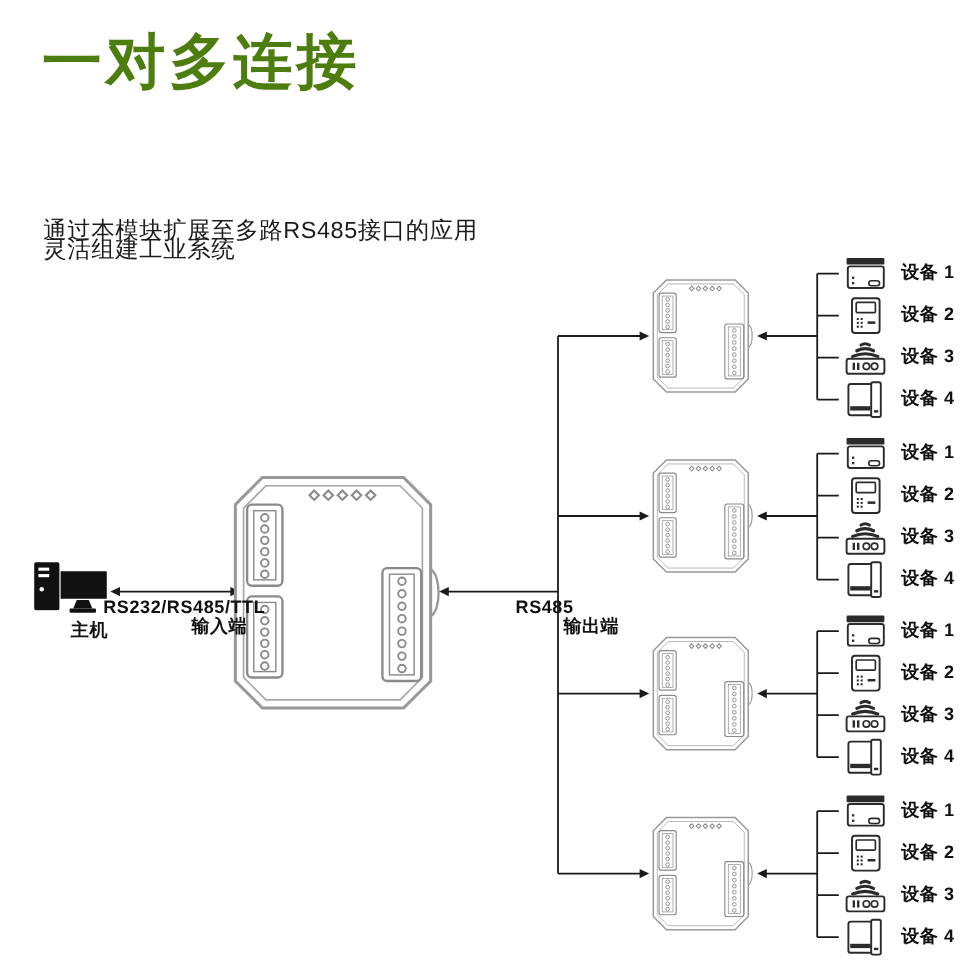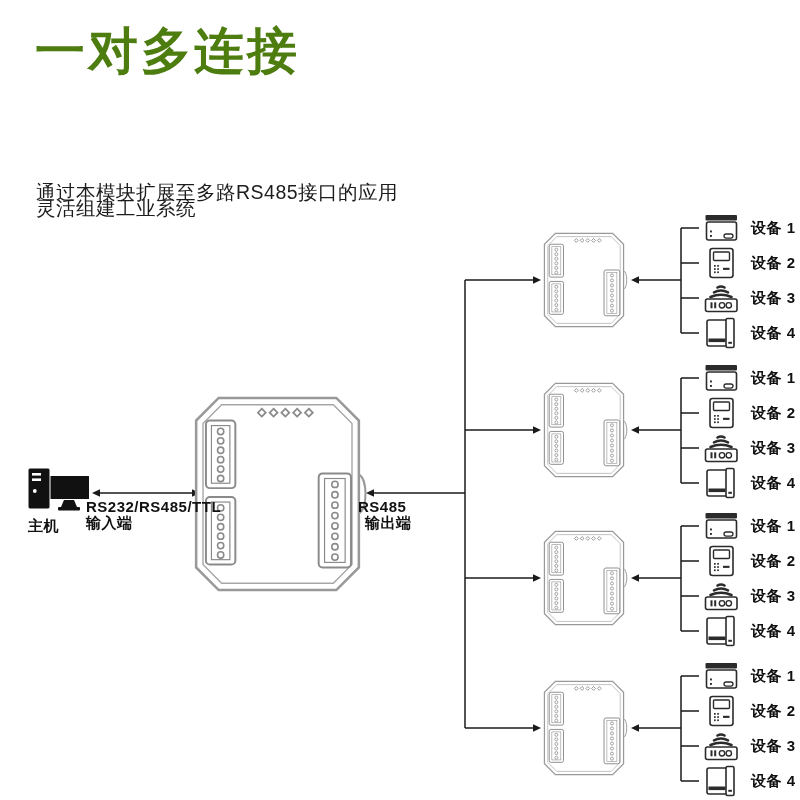--- a/index.html
+++ b/index.html
@@ -13,21 +13,21 @@
     font-weight:800;letter-spacing:3px;color:#4d7c0f;white-space:nowrap;text-align:center;
   }
   .desc{
     position:absolute;left:36px;top:143px;font-size:19.5px;line-height:26px;
     font-weight:400;letter-spacing:0.5px;color:#1c1c1c;white-space:nowrap;
   }
   .lbl{
     position:absolute;font-size:15px;font-weight:600;letter-spacing:0.5px;
     color:#111;white-space:nowrap;line-height:16px;
   }
-  .lbl.center{text-align:left;}
+  .lbl.center{text-align:right;}
 </style>
 </head>
 <body>
 
 <div class="stage">
 
   <svg class="diagram" width="800" height="800" viewBox="0 0 800 800" aria-hidden="true">
     <defs>
 
       <symbol id="hub-module" viewBox="0 0 86 101" overflow="visible">
@@ -175,21 +175,21 @@
 
   <div class="desc" style="top:143px;margin-top:36px;">通过本模块扩展至多路RS485接口的应用</div>
   <div class="desc" style="top:195px;">灵活组建工业系统</div>
 
   <div class="lbl center" style="left:28px;top:518px;width:62px;">主机</div>
 
   <div class="lbl center" style="left:86px;top:499px;width:120px;">RS232/RS485/TTL</div>
   <div class="lbl center" style="left:86px;top:515px;width:120px;">输入端</div>
 
   <div class="lbl center" style="left:358px;top:499px;width:120px;">RS485</div>
-  <div class="lbl center" style="left:348px;top:515px;width:120px;padding-left:17px;">输出端</div>
+  <div class="lbl center" style="left:379px;top:515px;width:120px;padding-left:17px;">输出端</div>
 
   <div class="lbl" style="left:751px;top:220px;">设备 1</div>
   <div class="lbl" style="left:751px;top:255px;">设备 2</div>
   <div class="lbl" style="left:751px;top:290px;">设备 3</div>
   <div class="lbl" style="left:751px;top:325px;">设备 4</div>
 
   <div class="lbl" style="left:751px;top:370px;">设备 1</div>
   <div class="lbl" style="left:751px;top:405px;">设备 2</div>
   <div class="lbl" style="left:751px;top:440px;">设备 3</div>
   <div class="lbl" style="left:751px;top:475px;">设备 4</div>

